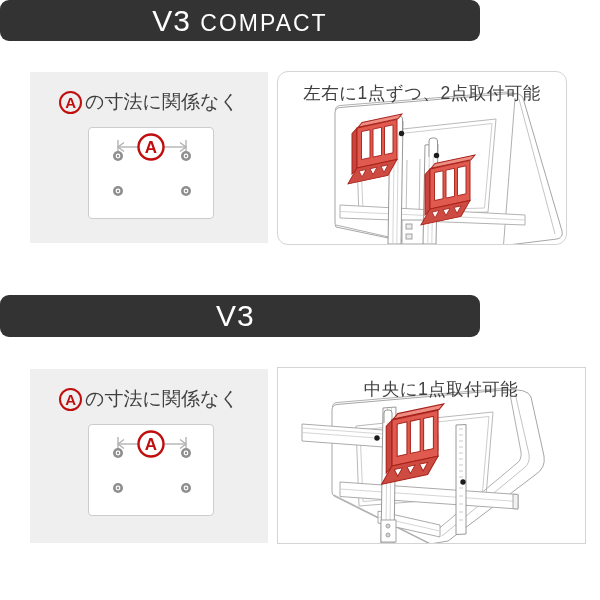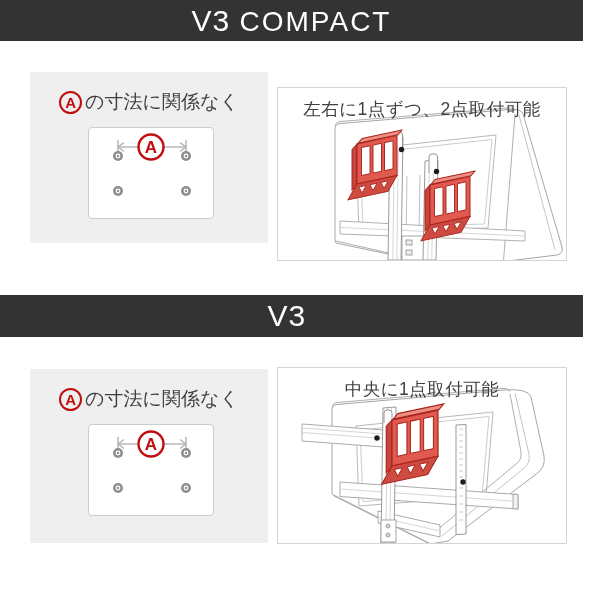--- a/index.html
+++ b/index.html
@@ -1,28 +1,28 @@
 <!DOCTYPE html>
 <html lang="ja" style="--banner-bg: #333333; --accent-red: #c00d0d; --bracket-red: #e15a50; --bracket-red-dark: #a8231b; --panel-gray: #efefef; --text-gray: #3f3f3f;"><head>
 <meta charset="utf-8">
 <style>
 html,body{margin:0;padding:0;}
 body{width:600px;height:600px;background:#fff;font-family:"Liberation Sans",sans-serif;position:relative;overflow:hidden;}
-.banner{position:absolute;left:0;width:583px;background:var(--banner-bg,#333);color:#fff;display:flex;align-items:baseline;justify-content:center;}
+.banner{position:absolute;left:0;width:480px;background:var(--banner-bg,#333);color:#fff;display:flex;align-items:baseline;justify-content:center;border-radius:9px;}
 #banner1{top:0;height:41px;}
 #banner2{top:295px;height:42px;}
 .banner .seg-lg{font-size:30px;letter-spacing:1px;}
-.banner .seg-sm{font-size:28px;letter-spacing:2px;}
+.banner .seg-sm{font-size:23px;letter-spacing:2px;}
 .banner span{line-height:41px;white-space:pre;}
 .panel-left{position:absolute;left:30px;width:238px;background:var(--panel-gray,#efefef);}
 #left1{top:72px;height:171px;}
 #left2{top:369px;height:174px;}
 .panel-right{position:absolute;left:277px;width:288px;background:#fff;border:1px solid #d4d4d4;}
-#right1{top:87px;height:172px;}
-#right2{top:367px;height:175px;}
+#right1{top:71px;height:172px;border-radius:11px;}
+#right2{top:367px;height:175px;padding-left:19px;}
 .caption{display:flex;align-items:center;justify-content:center;margin-top:17px;color:var(--text-gray,#3f3f3f);font-size:19px;}
 .badge{display:inline-flex;align-items:center;justify-content:center;width:19px;height:19px;border:2px solid var(--accent-red,#c00d0d);border-radius:50%;color:var(--accent-red,#c00d0d);font-size:15px;font-weight:bold;margin-right:3px;}
 .vesa-box{position:absolute;left:58px;top:55px;width:124px;height:90px;background:#fff;border:1px solid #ccc;border-radius:4px;}
 .vesa-box svg{position:absolute;left:0;top:0;}
 .rtitle{text-align:center;margin-top:9px;font-size:17.5px;color:var(--text-gray,#3f3f3f);letter-spacing:0.5px;position:relative;z-index:2;}
 .illo{position:absolute;left:0;top:0;}
 </style>
 </head>
 <body>
 

